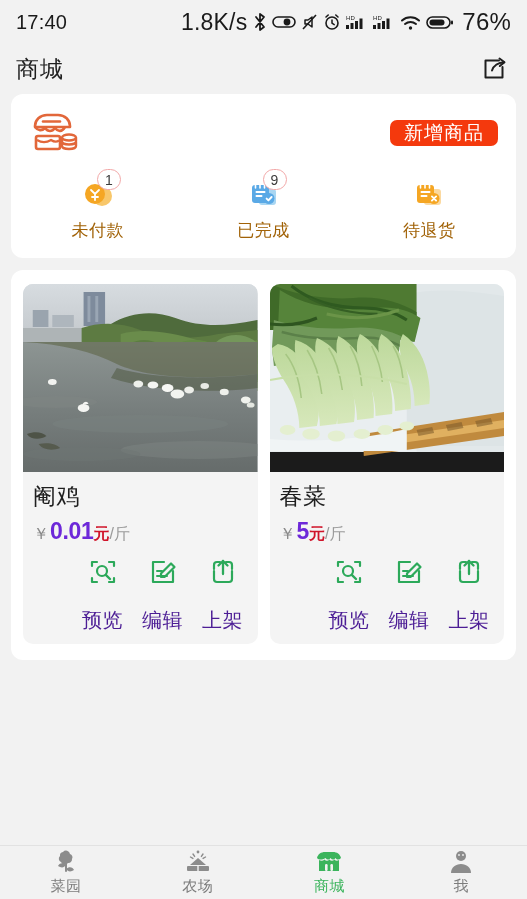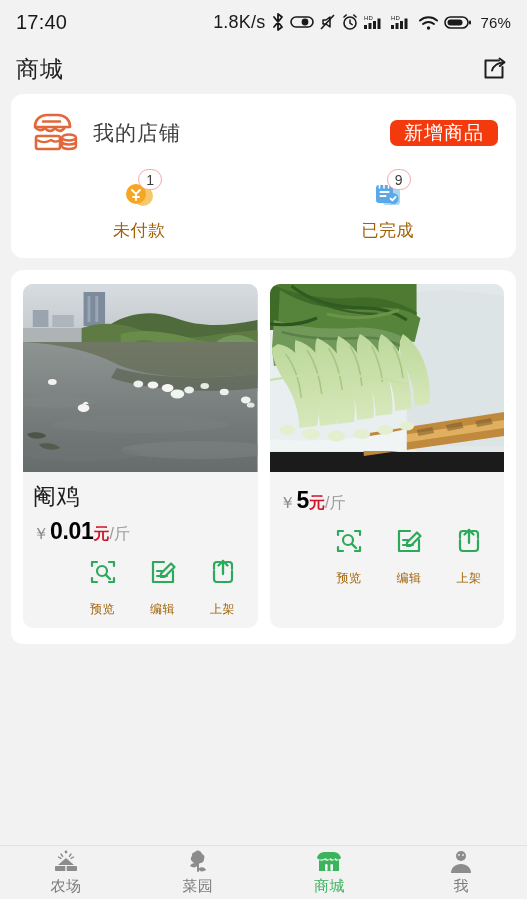--- a/index.html
+++ b/index.html
@@ -16,23 +16,23 @@
     height: 44px; flex: 0 0 44px;
     display: flex; align-items: center;
     padding: 0 16px;
     background: #f2f2f2;
     color: #1a1a1a;
     font-size: 19px;
     letter-spacing: .2px;
   }
   .sb-time { font-size: 20px; font-weight: 400; }
   .sb-right { margin-left: auto; display: flex; align-items: center; gap: 5px; }
-  .sb-net { font-size: 18px; margin-right: 1px; }
+  .sb-net { font-size: 23px; margin-right: 1px; }
   .sb-ico { display: inline-flex; align-items: center; justify-content: center; }
-  .sb-pct { font-size: 15px; margin-left: 3px; }
+  .sb-pct { font-size: 24px; margin-left: 3px; }
 
   
   .titlebar {
     height: 50px; flex: 0 0 50px;
     display: flex; align-items: center;
     padding: 0 16px;
     background: #f2f2f2;
   }
   .title-text { font-size: 23px; color: #1f1f1f; letter-spacing: 1px; }
   .share-btn { margin-left: auto; width: 34px; height: 34px; display: flex; align-items: center; justify-content: center; cursor: pointer; }
@@ -84,27 +84,27 @@
 
   
   .products-card { padding: 14px 12px 16px 12px; }
   .grid { display: flex; gap: 12px; }
   .product { flex: 1 1 0; background: #f4f4f4; border-radius: 10px; overflow: hidden; }
   .p-img { width: 100%; height: 188px; display: block; }
   .p-body { padding: 9px 10px 10px 10px; }
   .p-name { font-size: 23px; color: #1f1f1f; letter-spacing: .5px; }
   .p-price { margin-top: 6px; display: flex; align-items: baseline; }
   .p-yen { font-size: 16px; color: #8a8a8a; margin-right: 1px; }
-  .p-amt { font-size: 23px; color: #000000; font-weight: 700; letter-spacing: -.3px; }
+  .p-amt { font-size: 23px; color: #6d28d9; font-weight: 700; letter-spacing: -.3px; }
   .p-unit { font-size: 16px; color: #d0142a; font-weight: 700; }
   .p-per { font-size: 16px; color: #9a9a9a; }
   .p-actions { display: flex; justify-content: flex-end; gap: 14px; margin-top: 12px; padding-right: 2px; }
   .act { display: flex; flex-direction: column; align-items: center; cursor: pointer; width: 46px; }
   .act-ico { width: 30px; height: 30px; }
-  .act-label { font-size: 12px; color: #a16207; margin-top: 14px; letter-spacing: .5px; }
+  .act-label { font-size: 20px; color: #4c1d95; margin-top: 20px; letter-spacing: .5px; }
 
   
   .bottomnav {
     flex: 0 0 54px; height: 54px;
     background: #f2f2f2;
     border-top: 1px solid #e2e2e2;
     display: flex; align-items: center;
   }
   .nav-item { flex: 1 1 0; display: flex; flex-direction: column; align-items: center; justify-content: center; cursor: pointer; }
   .nav-ico { width: 28px; height: 26px; display: block; }
@@ -201,21 +201,20 @@
             <path d="M6 16c0-6 5-11 12-11h11c7 0 12 5 12 11v1H6z" fill="none" stroke="#e2673a" stroke-width="2.6" stroke-linejoin="round"></path>
             <line x1="14" y1="11.5" x2="31" y2="11.5" stroke="#e2673a" stroke-width="2.6" stroke-linecap="round"></line>
             <path d="M6 17c3 4 7 4 10 1 3 4 7 4 10 0 3 4 7 4 10-1" fill="none" stroke="#e2673a" stroke-width="2.6" stroke-linejoin="round"></path>
             <rect x="7" y="26" width="24" height="13" rx="2" fill="none" stroke="#e2673a" stroke-width="2.6"></rect>
             <path d="M8 30c5 3 9 3 14 0 3 2 6 2 8 .5" fill="none" stroke="#e2673a" stroke-width="2.2"></path>
             <ellipse cx="40" cy="27.5" rx="7" ry="3" fill="none" stroke="#e2673a" stroke-width="2.4"></ellipse>
             <path d="M33 27.5v4c0 1.7 3.1 3 7 3s7-1.3 7-3v-4" fill="none" stroke="#e2673a" stroke-width="2.4"></path>
             <path d="M33 32v4c0 1.7 3.1 3 7 3s7-1.3 7-3v-4" fill="none" stroke="#e2673a" stroke-width="2.4"></path>
           </svg>
         </span>
-        <span class="shop-name">我的店铺</span>
         <button class="add-btn">新增商品</button>
       </div>
 
       <div class="tabs">
 
         <div class="tab">
           <span class="tab-ico-wrap">
             <span class="tab-ico">
               <svg width="34" height="34" viewBox="0 0 34 34">
                 <circle cx="21" cy="18" r="10" fill="#f8c76a"></circle>
@@ -241,20 +240,37 @@
                 <rect x="8.5" y="17" width="7" height="1.9" rx=".95" fill="#fff"></rect>
                 <circle cx="22" cy="20.5" r="5.5" fill="#5aa9e6"></circle>
                 <path d="M19.6 20.6l1.8 1.8 3.2-3.4" fill="none" stroke="#fff" stroke-width="1.9" stroke-linecap="round" stroke-linejoin="round"></path>
               </svg>
             </span>
             <span class="badge">9</span>
           </span>
           <span class="tab-label">已完成</span>
         </div>
 
+        <div class="tab">
+          <span class="tab-ico-wrap">
+            <span class="tab-ico">
+              <svg width="34" height="34" viewBox="0 0 34 34">
+                <rect x="12" y="11" width="17" height="16" rx="3" fill="#fbd9a0"></rect>
+                <rect x="5" y="7" width="17" height="18" rx="3" fill="#f5a623"></rect>
+                <path d="M8.5 7v3M13 7v3M17.5 7v3" stroke="#fff" stroke-width="1.6" stroke-linecap="round"></path>
+                <rect x="8.5" y="13" width="10" height="1.9" rx=".95" fill="#fff"></rect>
+                <rect x="8.5" y="17" width="7" height="1.9" rx=".95" fill="#fff"></rect>
+                <circle cx="22" cy="20.5" r="5.5" fill="#f5a623"></circle>
+                <path d="M19.9 18.4l4.2 4.2M24.1 18.4l-4.2 4.2" stroke="#fff" stroke-width="1.9" stroke-linecap="round"></path>
+              </svg>
+            </span>
+
+          </span>
+          <span class="tab-label">待退货</span>
+        </div>
 
 
       </div>
     </div>
 
     <div class="card products-card">
       <div class="grid">
 
         <div class="product">
           <span class="p-img">
@@ -401,20 +417,21 @@
                   <ellipse cx="42" cy="150" rx="9" ry="5.5"></ellipse>
                 <ellipse cx="68" cy="152" rx="9" ry="5.5"></ellipse>
                   <ellipse cx="94" cy="150" rx="8.5" ry="5"></ellipse>
                 <ellipse cx="118" cy="146" rx="8" ry="5"></ellipse>
                   <ellipse cx="140" cy="142" rx="7.5" ry="4.6"></ellipse>
               </g>
               <path d="M0 40c18 2 34 0 48-6" fill="none" stroke="#2e5520" stroke-width="3"></path>
             </svg>
           </span>
           <div class="p-body">
+            <div class="p-name">春菜</div>
             <div class="p-price">
               <span class="p-yen">￥</span>
               <span class="p-amt">5</span>
               <span class="p-unit">元</span>
               <span class="p-per">/斤</span>
             </div>
             <div class="p-actions">
               <div class="act">
                 <span class="act-ico">
                   <svg width="30" height="30" viewBox="0 0 30 30">
@@ -454,40 +471,40 @@
       </div>
     </div>
 
   </div>
 
   <div class="bottomnav">
 
     <div class="nav-item">
       <span class="nav-ico">
         <svg width="28" height="26" viewBox="0 0 28 26">
+          <path d="M11 3a4 4 0 017 2 3.4 3.4 0 012 5 3.6 3.6 0 01-4 4 4 4 0 01-7-1 3.6 3.6 0 01-1-6 3.6 3.6 0 013-4z" fill="#8c8c8c"></path>
+          <path d="M14 12v10" stroke="#8c8c8c" stroke-width="2" stroke-linecap="round"></path>
+          <path d="M14 16c-3-3-7-2-8 1 3 2 6 2 8-1z" fill="#8c8c8c"></path>
+          <path d="M14 20c3-3 7-2 8 1-3 2-6 2-8-1z" fill="#8c8c8c"></path>
+        </svg>
+      </span>
+      <span class="nav-label">菜园</span>
+    </div>
+
+    <div class="nav-item">
+      <span class="nav-ico">
+        <svg width="28" height="26" viewBox="0 0 28 26">
           <circle cx="14" cy="3" r="1.4" fill="#8c8c8c"></circle>
           <path d="M9 5l1.6 2.4M19 5l-1.6 2.4M6.5 8l2.4 1.4M21.5 8l-2.4 1.4" stroke="#8c8c8c" stroke-width="1.4" stroke-linecap="round"></path>
           <path d="M14 9l8 7H6z" fill="#8c8c8c"></path>
           <rect x="3" y="17" width="22" height="5" rx="1" fill="#8c8c8c"></rect>
           <path d="M14 16v6" stroke="#f2f2f2" stroke-width="1.4"></path>
         </svg>
       </span>
       <span class="nav-label">农场</span>
-    </div>
-
-    <div class="nav-item">
-      <span class="nav-ico">
-        <svg width="28" height="26" viewBox="0 0 28 26">
-          <path d="M11 3a4 4 0 017 2 3.4 3.4 0 012 5 3.6 3.6 0 01-4 4 4 4 0 01-7-1 3.6 3.6 0 01-1-6 3.6 3.6 0 013-4z" fill="#8c8c8c"></path>
-          <path d="M14 12v10" stroke="#8c8c8c" stroke-width="2" stroke-linecap="round"></path>
-          <path d="M14 16c-3-3-7-2-8 1 3 2 6 2 8-1z" fill="#8c8c8c"></path>
-          <path d="M14 20c3-3 7-2 8 1-3 2-6 2-8-1z" fill="#8c8c8c"></path>
-        </svg>
-      </span>
-      <span class="nav-label">菜园</span>
     </div>
 
     <div class="nav-item active">
       <span class="nav-ico">
         <svg width="28" height="26" viewBox="0 0 28 26">
           <path d="M2 9c1-4 4-6 8-6h8c4 0 7 2 8 6-2 2-4 2-5.5 0-1.5 2-3.5 2-5 0-1.5 2-3.5 2-5 0C7 11 4 11 2 9z" fill="#3bb45c"></path>
           <path d="M4 11v11h20V11c-1.6 1.2-3.4 1-4.6-.4-1.4 1.6-3.6 1.6-5 0-1.4 1.6-3.6 1.6-5 0C8.2 12 6 12.2 4 11z" fill="#3bb45c"></path>
           <rect x="10" y="15" width="2.6" height="7" rx="1.2" fill="#f2f2f2"></rect>
           <rect x="15.4" y="15" width="2.6" height="7" rx="1.2" fill="#f2f2f2"></rect>
         </svg>

